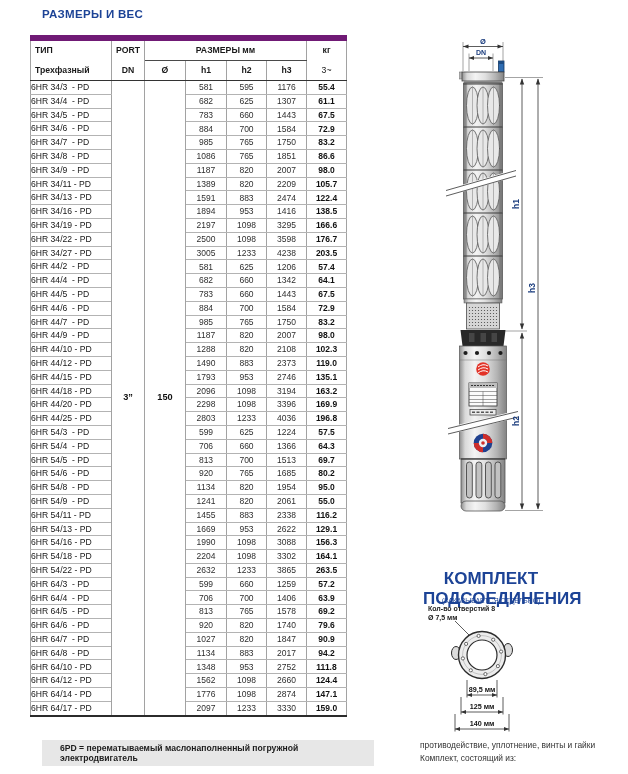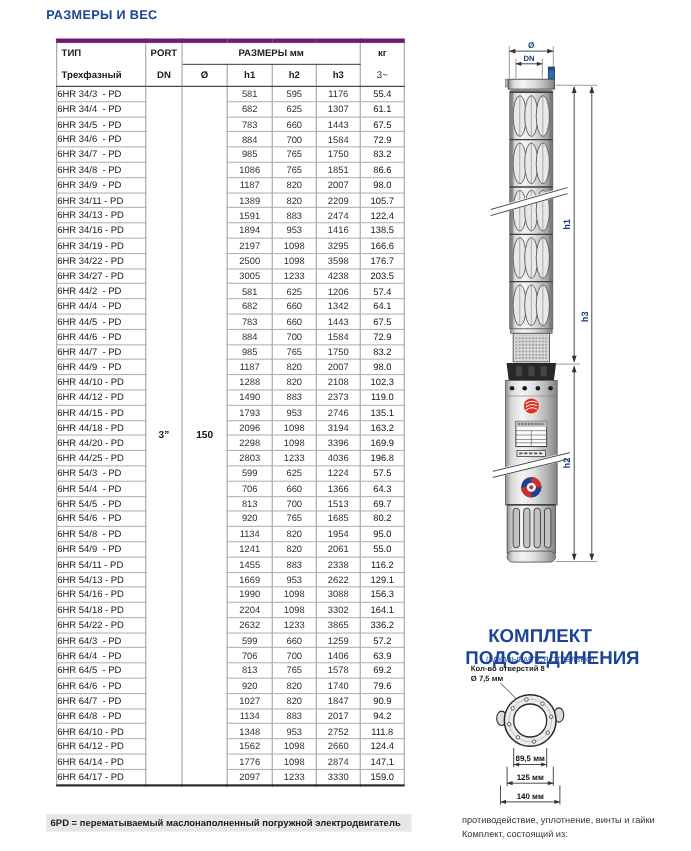--- a/index.html
+++ b/index.html
@@ -10,47 +10,47 @@
   }
   .abs{position:absolute;}
 
   
   #page-title{
     left:42px;top:8px;font-size:11.5px;font-weight:bold;color:#1c4396;letter-spacing:.3px;
   }
 
   
   #dim-table{
-    position:absolute;left:51px;top:35px;width:316px;
+    position:absolute;left:30px;top:35px;width:316px;
     border-collapse:collapse;table-layout:fixed;
     font-size:8.5px;
-    border-top:4px solid #701a75;border-bottom:2px solid #2b2b2b;
+    border-top:6px solid #701a75;border-bottom:2px solid #2b2b2b;
   }
   #dim-table th,#dim-table td{
     padding:0;line-height:1;
     border-left:1px solid #a2a2a2;border-right:1px solid #a2a2a2;
     overflow:hidden;
   }
   #dim-table thead th{height:19px;font-weight:bold;font-size:8.7px;text-align:center;vertical-align:middle;}
   #dim-table thead tr.hr1 th{border-bottom:0 solid transparent;}
   #dim-table thead tr.hr1 th.th-span{border-bottom:1px solid #4a4a4a;}
   #dim-table thead tr.hr2 th{border-bottom:1.5px solid #333;}
   #dim-table thead th.th-left{text-align:left;padding-left:4px;}
   #dim-table thead th.th-sub{font-weight:normal;}
   #dim-table tbody td{height:12.8px;border-bottom:1px solid #b3b3b3;vertical-align:middle;}
   td.c-model{font-weight:normal;text-align:left;padding-left:4px;white-space:pre;font-size:8.6px;color:#161616;}
   td.c-num{text-align:center;color:#2e2e2e;}
-  td.c-kg{text-align:center;font-weight:normal;color:#111;}
+  td.c-kg{text-align:center;font-weight:bold;color:#111;}
   td.c-merge{text-align:center;font-weight:bold;font-size:9.2px;vertical-align:middle;color:#111;}
 
   
   #footnote{
     left:42px;top:740px;width:332px;background:#e7e7e7;
     font-weight:bold;font-size:8.6px;color:#1d1d1d;
-    padding:3px 4px;box-sizing:border-box;
+    padding:3px 18px;box-sizing:border-box;
   }
 
   
   #kit-title{left:423px;top:569px;width:136px;text-align:center;color:#1c4396;font-weight:bold;font-size:17px;line-height:1.2;}
   #kit-subtitle{left:423px;top:597px;width:136px;text-align:center;color:#1c4396;font-size:6.8px;}
   #holes-label{left:428px;top:604px;font-size:7px;font-weight:bold;color:#222;line-height:1.35;}
   #kit-footer{left:420px;top:739px;width:206px;font-size:8.4px;color:#333;line-height:1.6;}
 
   svg text{font-family:"Liberation Sans","DejaVu Sans",sans-serif;}
   .dimlab{fill:#1a3c7d;font-weight:bold;}
@@ -334,21 +334,21 @@
         <td class="c-num">2204</td>
         <td class="c-num">1098</td>
         <td class="c-num">3302</td>
         <td class="c-kg">164.1</td>
       </tr>
       <tr>
         <td class="c-model">6HR 54/22 - PD</td>
         <td class="c-num">2632</td>
         <td class="c-num">1233</td>
         <td class="c-num">3865</td>
-        <td class="c-kg">336.2</td>
+        <td class="c-kg">263.5</td>
       </tr>
       <tr>
         <td class="c-model">6HR 64/3  - PD</td>
         <td class="c-num">599</td>
         <td class="c-num">660</td>
         <td class="c-num">1259</td>
         <td class="c-kg">57.2</td>
       </tr>
       <tr>
         <td class="c-model">6HR 64/4  - PD</td>

